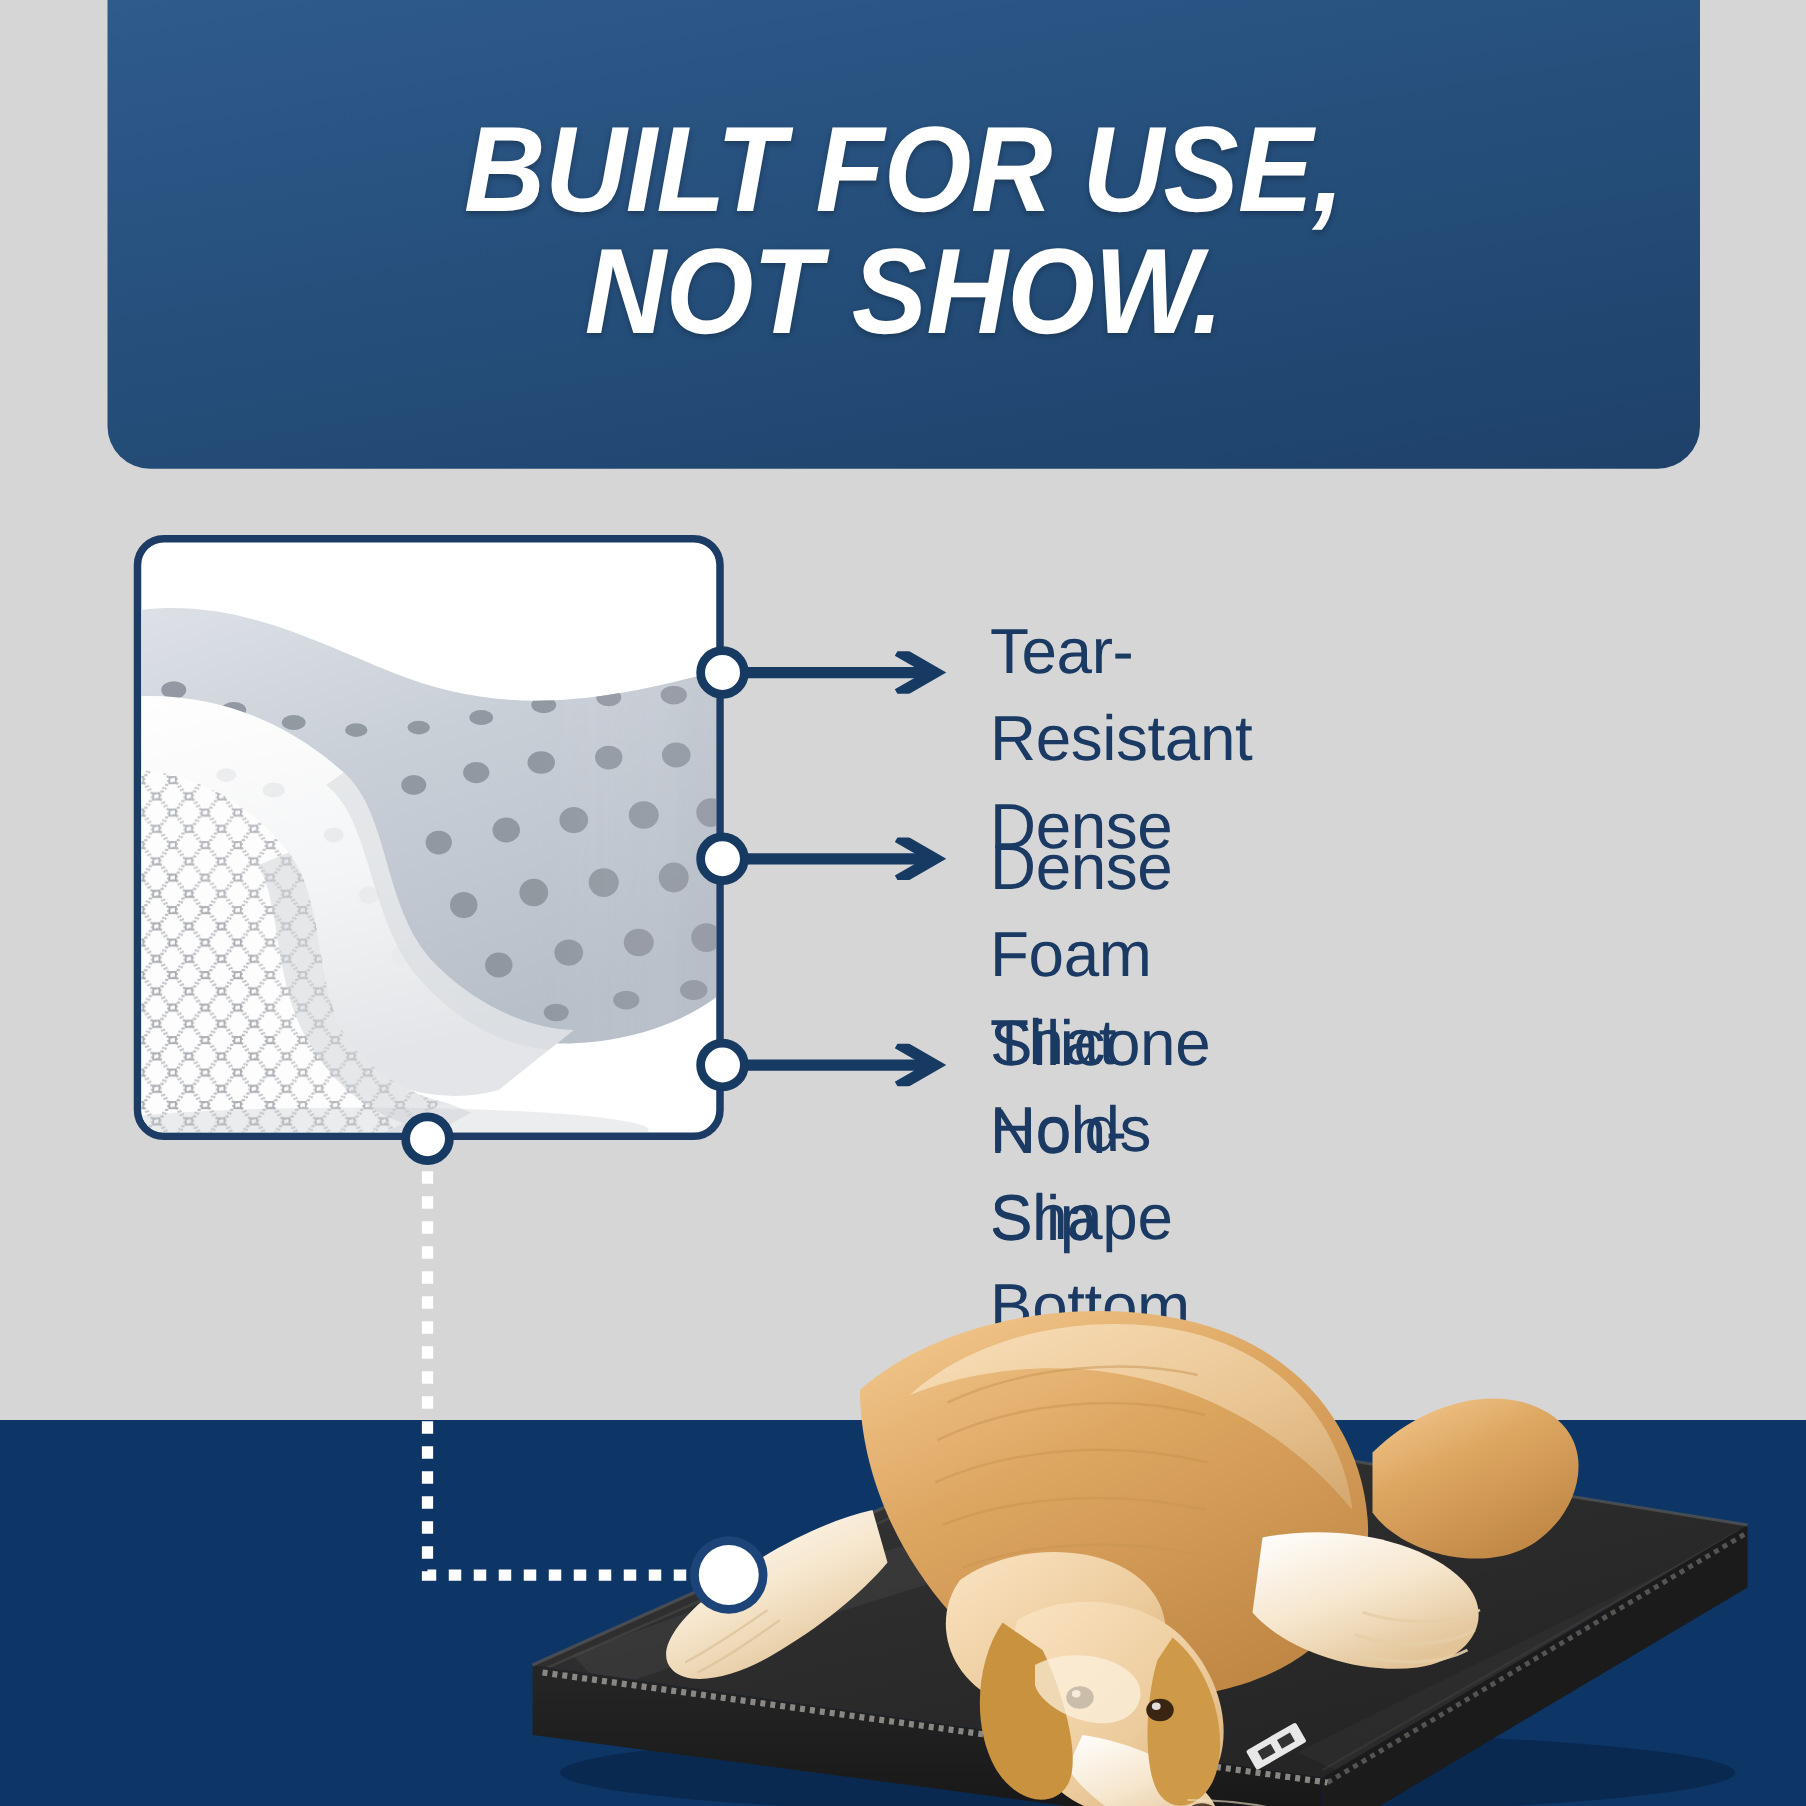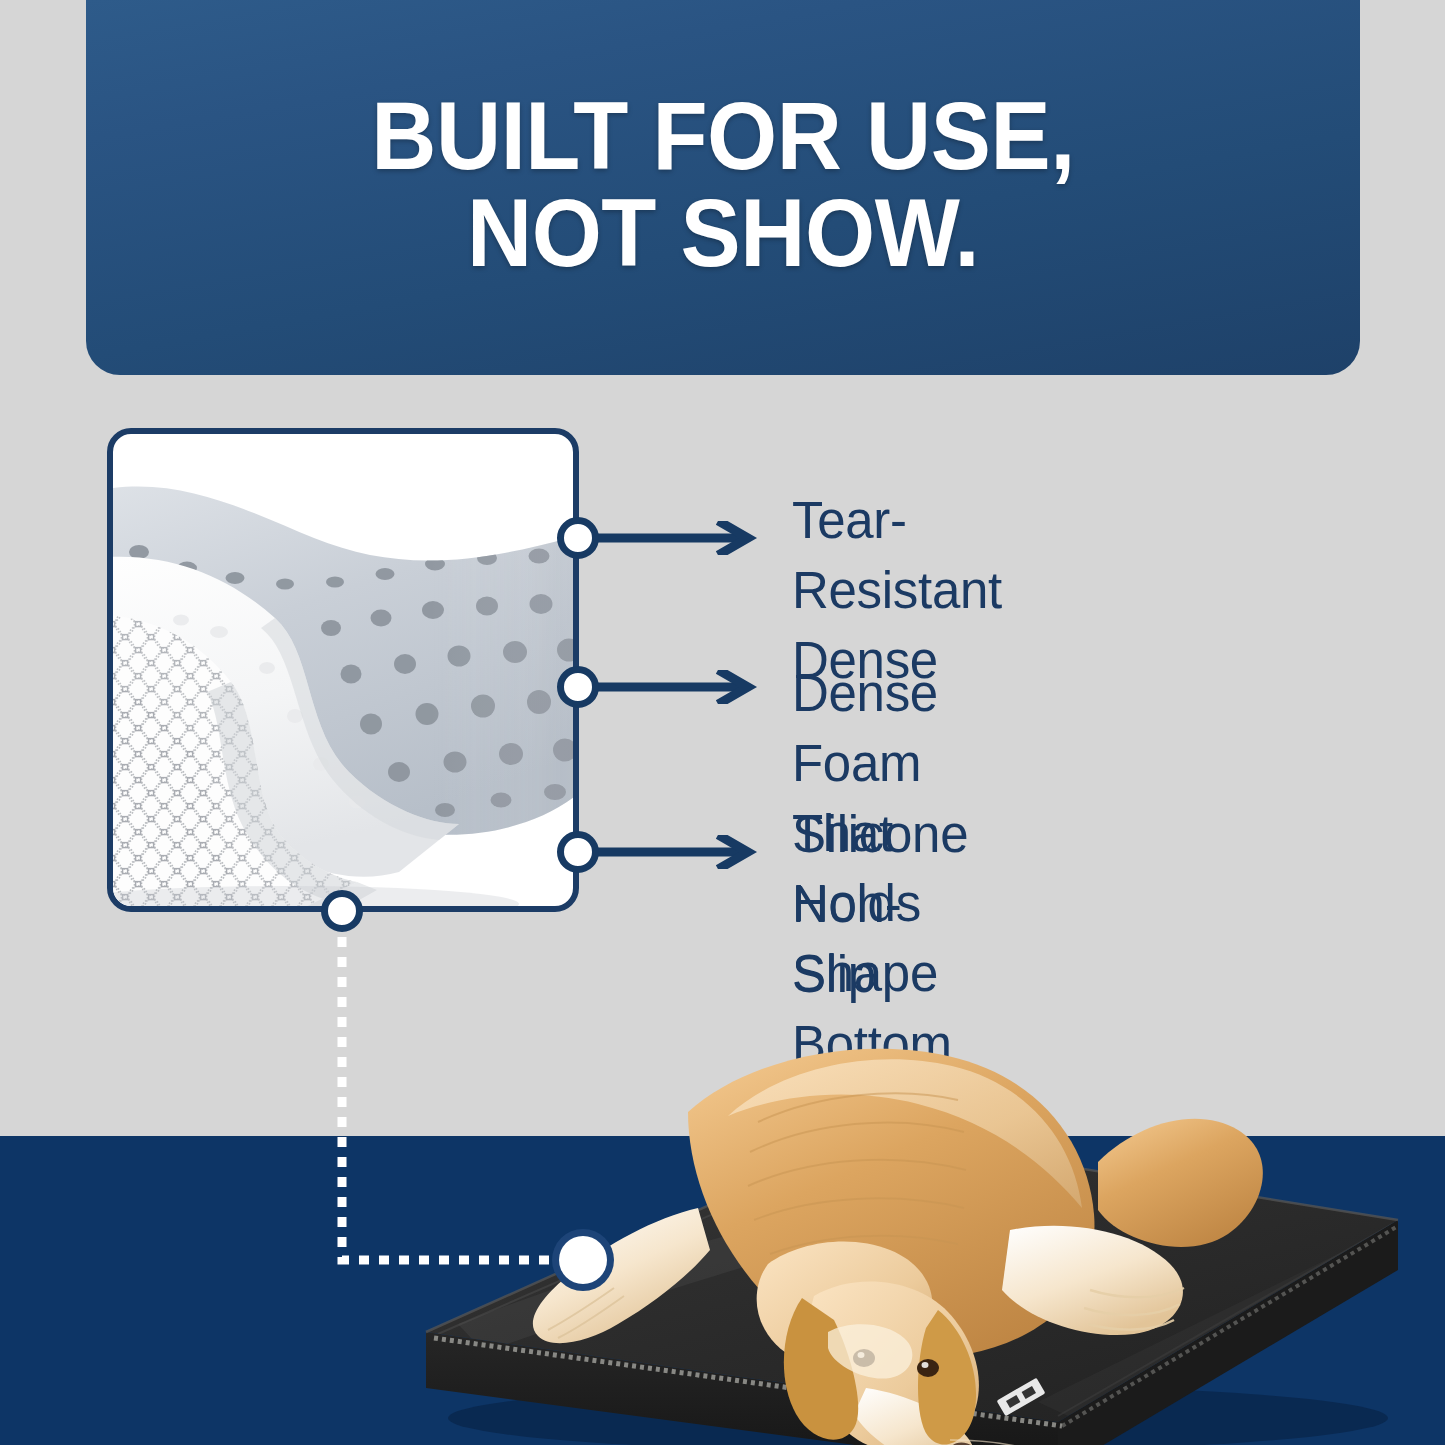--- a/index.html
+++ b/index.html
@@ -14,21 +14,21 @@
   
   #canvas { position:absolute; inset:0; width:1445px; height:1445px; background:#d6d6d6; }
 
   
   .banner {
     position:absolute; left:86px; top:-40px; width:1274px; height:415px;
     background:linear-gradient(170deg,#2f5d8c 0%, #2a5483 28%, #234c77 62%, #1e4169 100%);
     border-bottom-left-radius:34px; border-bottom-right-radius:34px;
     display:flex; align-items:center; justify-content:center;
   }
-  .banner-inner { margin-top:34px; width:100%; text-align:center; }
+  .banner-inner { margin-top:34px; width:100%; text-align:center;font-style:italic; }
   .banner h1 {
     color:#ffffff;
     font-family:"Liberation Sans", sans-serif;
     font-weight:bold;
     font-size:97px;
     line-height:0.99;
     letter-spacing:-0.5px;
     transform:scaleX(0.93);
     text-shadow:0 2px 5px rgba(0,0,0,0.28);
     white-space:pre-line;

